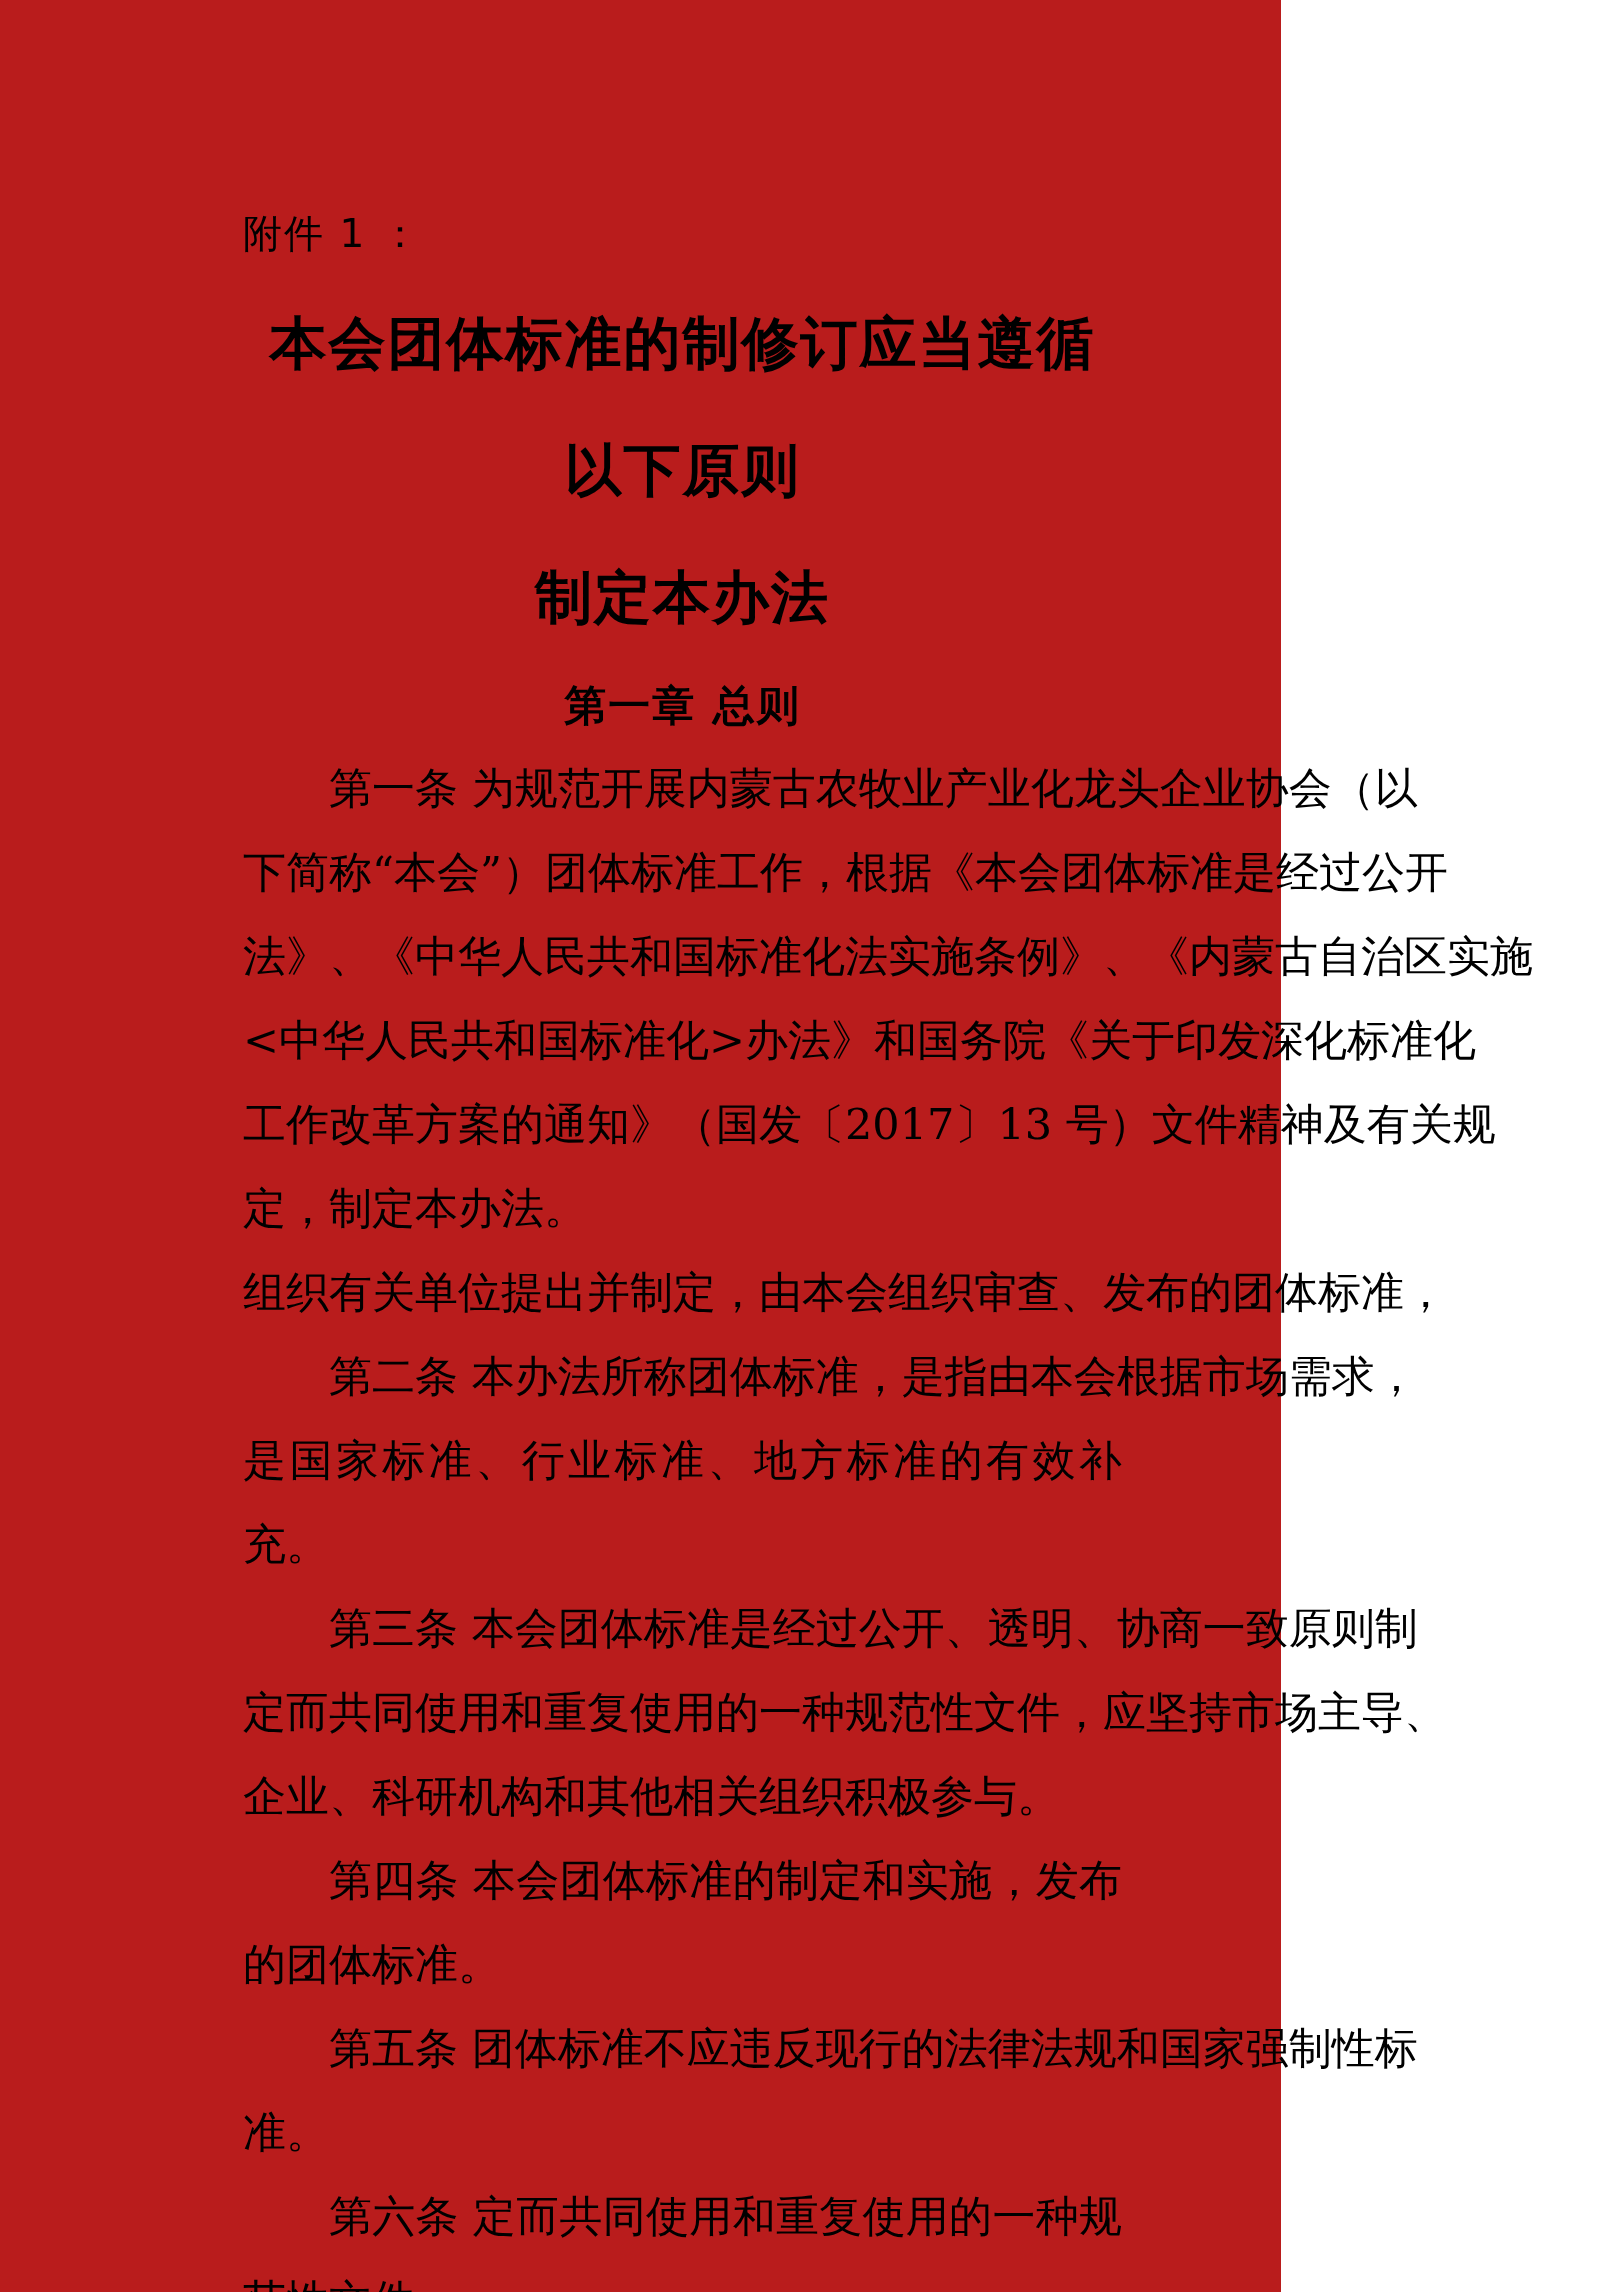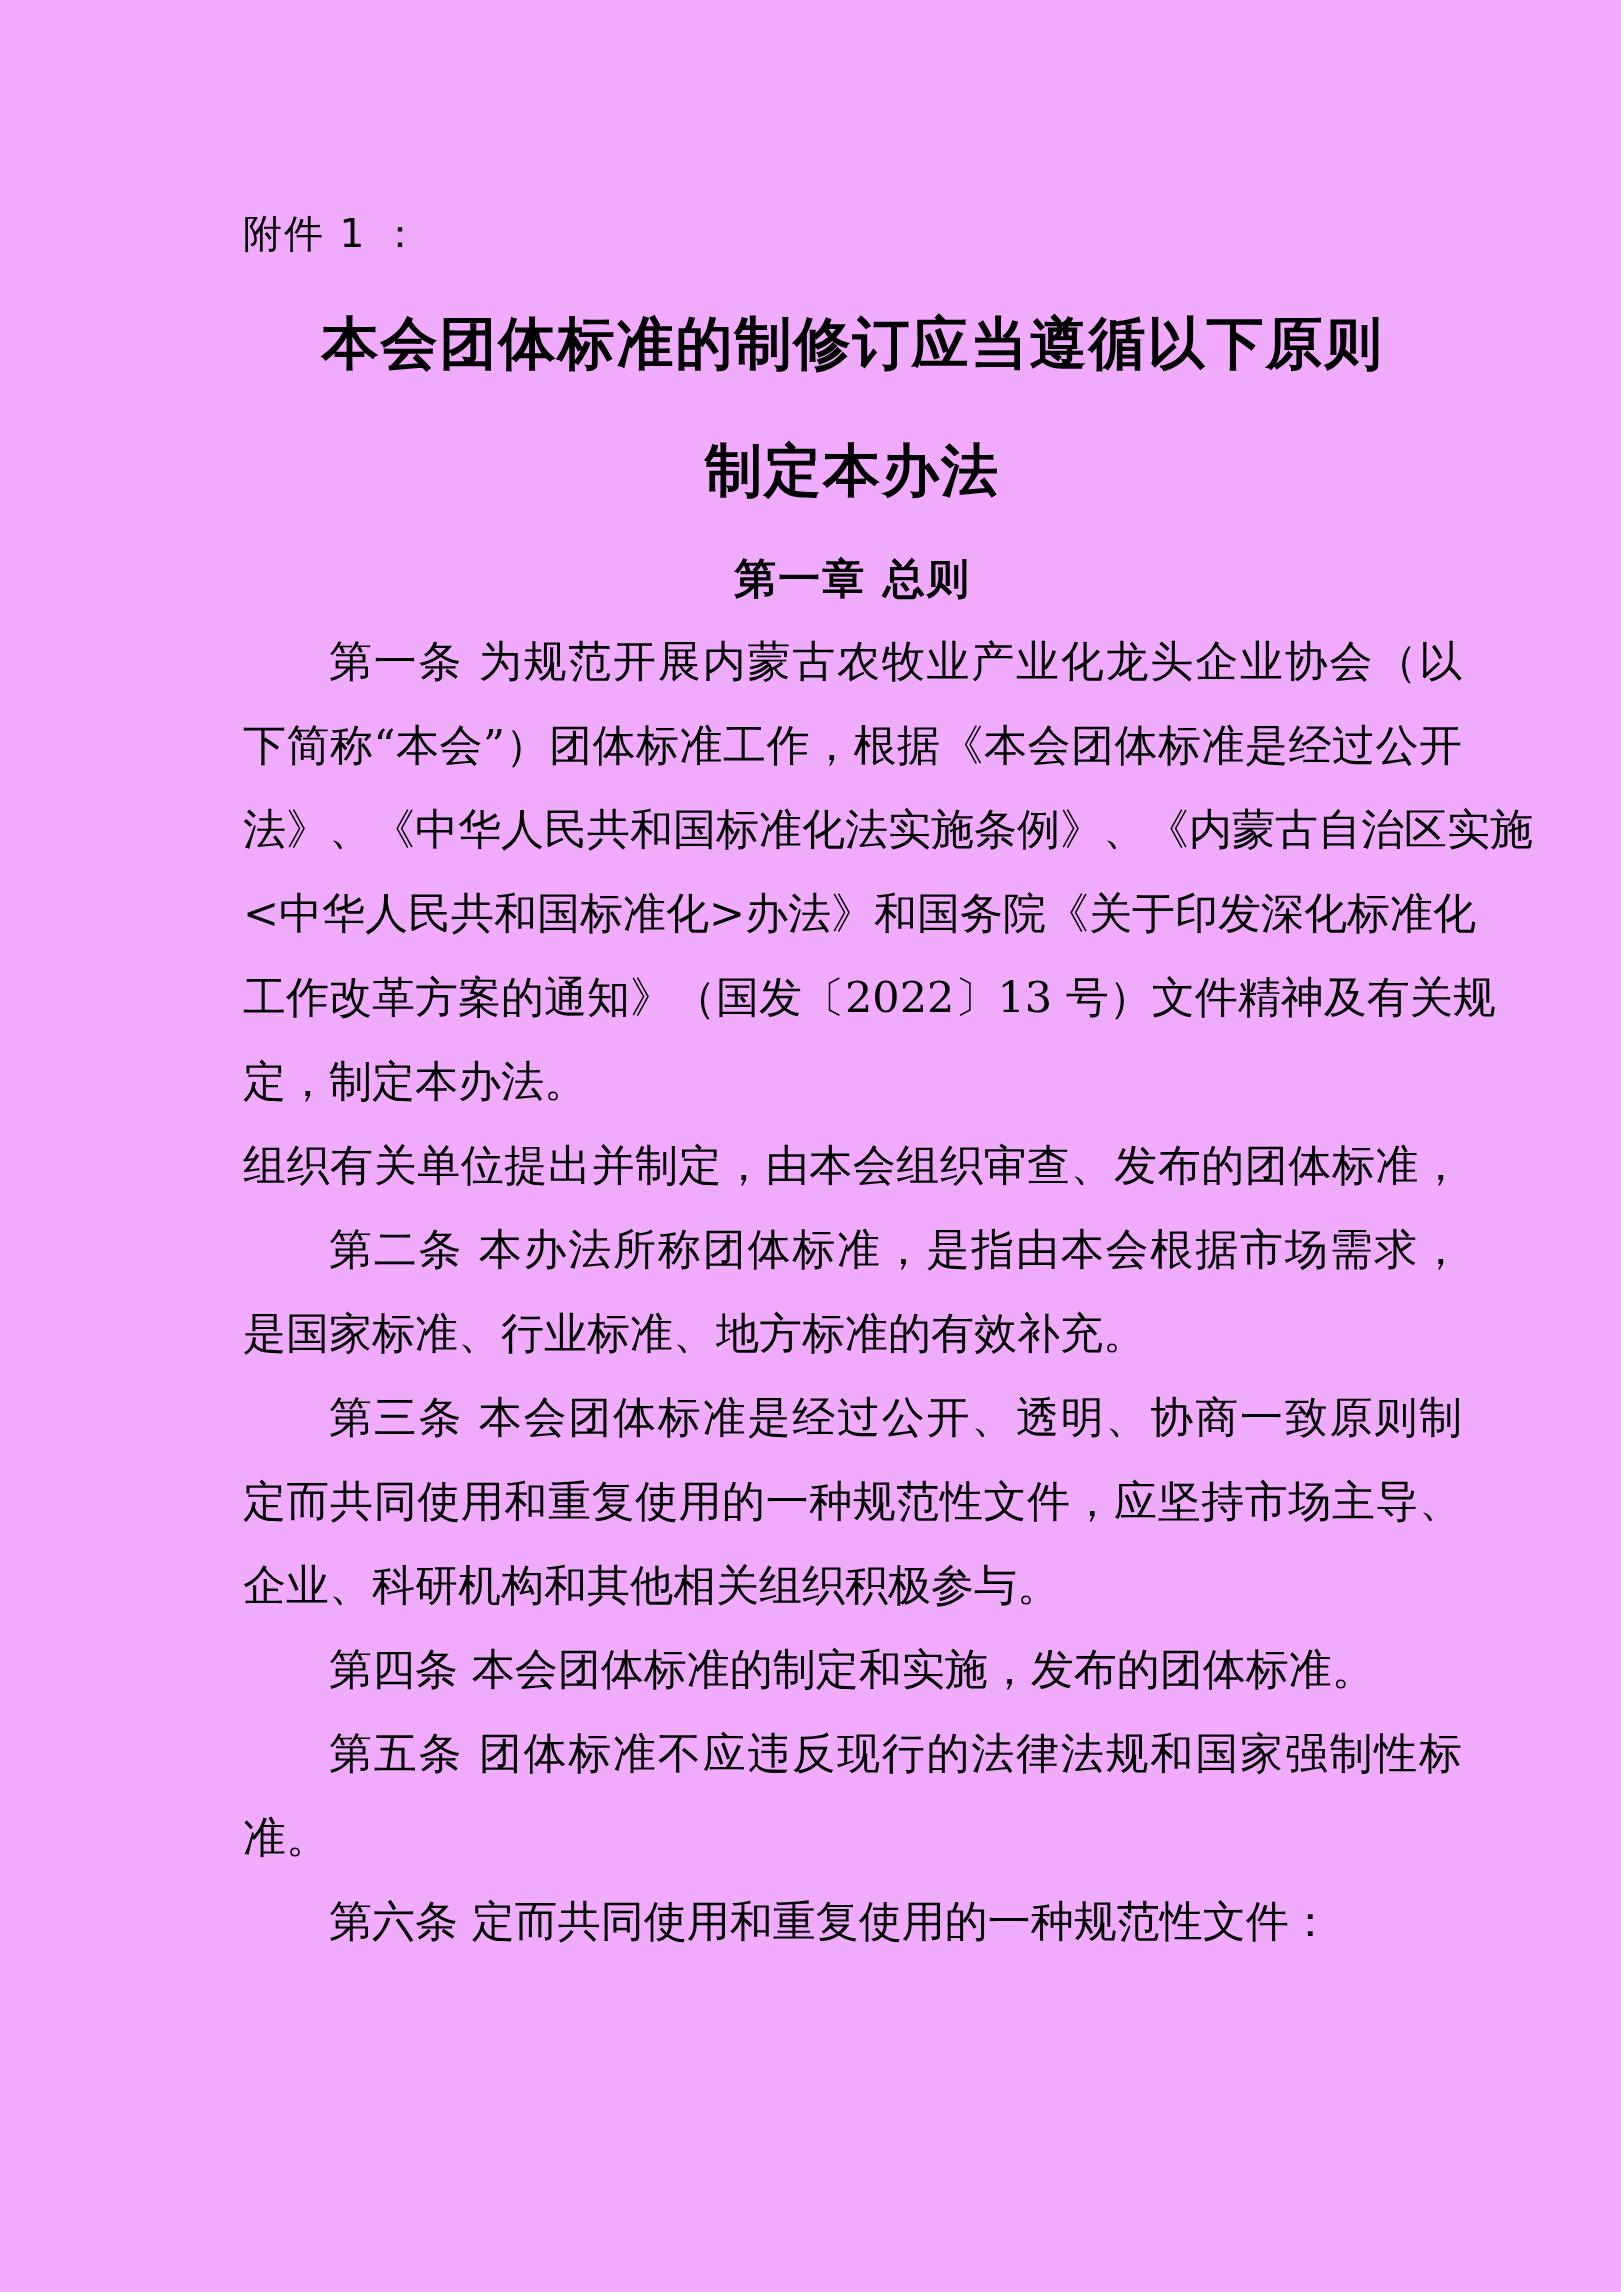--- a/index.html
+++ b/index.html
@@ -8,23 +8,23 @@
     background: #ffffff;
   }
   body {
     width: 1621px;
     height: 2293px;
     color: #000000;
     overflow: hidden;
   }
   .page {
     box-sizing: border-box;
-    width: 1621px;
+    width: 1281px;
     height: 2293px;
-    background: #f0abfc;
+    background: #b91c1c;
     padding: 208px 159px 0 243px;
   }
   .attachment {
     font-family: "DejaVu Sans", sans-serif;
     font-size: 39px;
     line-height: 51px;
     letter-spacing: 2px;
     text-align: left;
   }
   .doc-title {
@@ -81,21 +81,21 @@
     <span class="title-line">制定本办法</span>
   </h1>
 
   <h2 class="chapter">第一章 总则</h2>
 
   <div class="doc-body">
       <div class="bodyline first">第一条 为规范开展内蒙古农牧业产业化龙头企业协会（以</div>
       <div class="bodyline">下简称“本会”）团体标准工作，根据《本会团体标准是经过公开</div>
       <div class="bodyline">法》、《中华人民共和国标准化法实施条例》、《内蒙古自治区实施</div>
       <div class="bodyline">&lt;中华人民共和国标准化&gt;办法》和国务院《关于印发深化标准化</div>
-      <div class="bodyline">工作改革方案的通知》（国发〔2022〕13 号）文件精神及有关规</div>
+      <div class="bodyline">工作改革方案的通知》（国发〔2017〕13 号）文件精神及有关规</div>
       <div class="bodyline para-end">定，制定本办法。</div>
       <div class="bodyline">组织有关单位提出并制定，由本会组织审查、发布的团体标准，</div>
       <div class="bodyline first">第二条 本办法所称团体标准，是指由本会根据市场需求，</div>
       <div class="bodyline para-end">是国家标准、行业标准、地方标准的有效补充。</div>
       <div class="bodyline first">第三条 本会团体标准是经过公开、透明、协商一致原则制</div>
       <div class="bodyline">定而共同使用和重复使用的一种规范性文件，应坚持市场主导、</div>
       <div class="bodyline para-end">企业、科研机构和其他相关组织积极参与。</div>
       <div class="bodyline first para-end">第四条 本会团体标准的制定和实施，发布的团体标准。</div>
       <div class="bodyline first">第五条 团体标准不应违反现行的法律法规和国家强制性标</div>
       <div class="bodyline para-end">准。</div>

